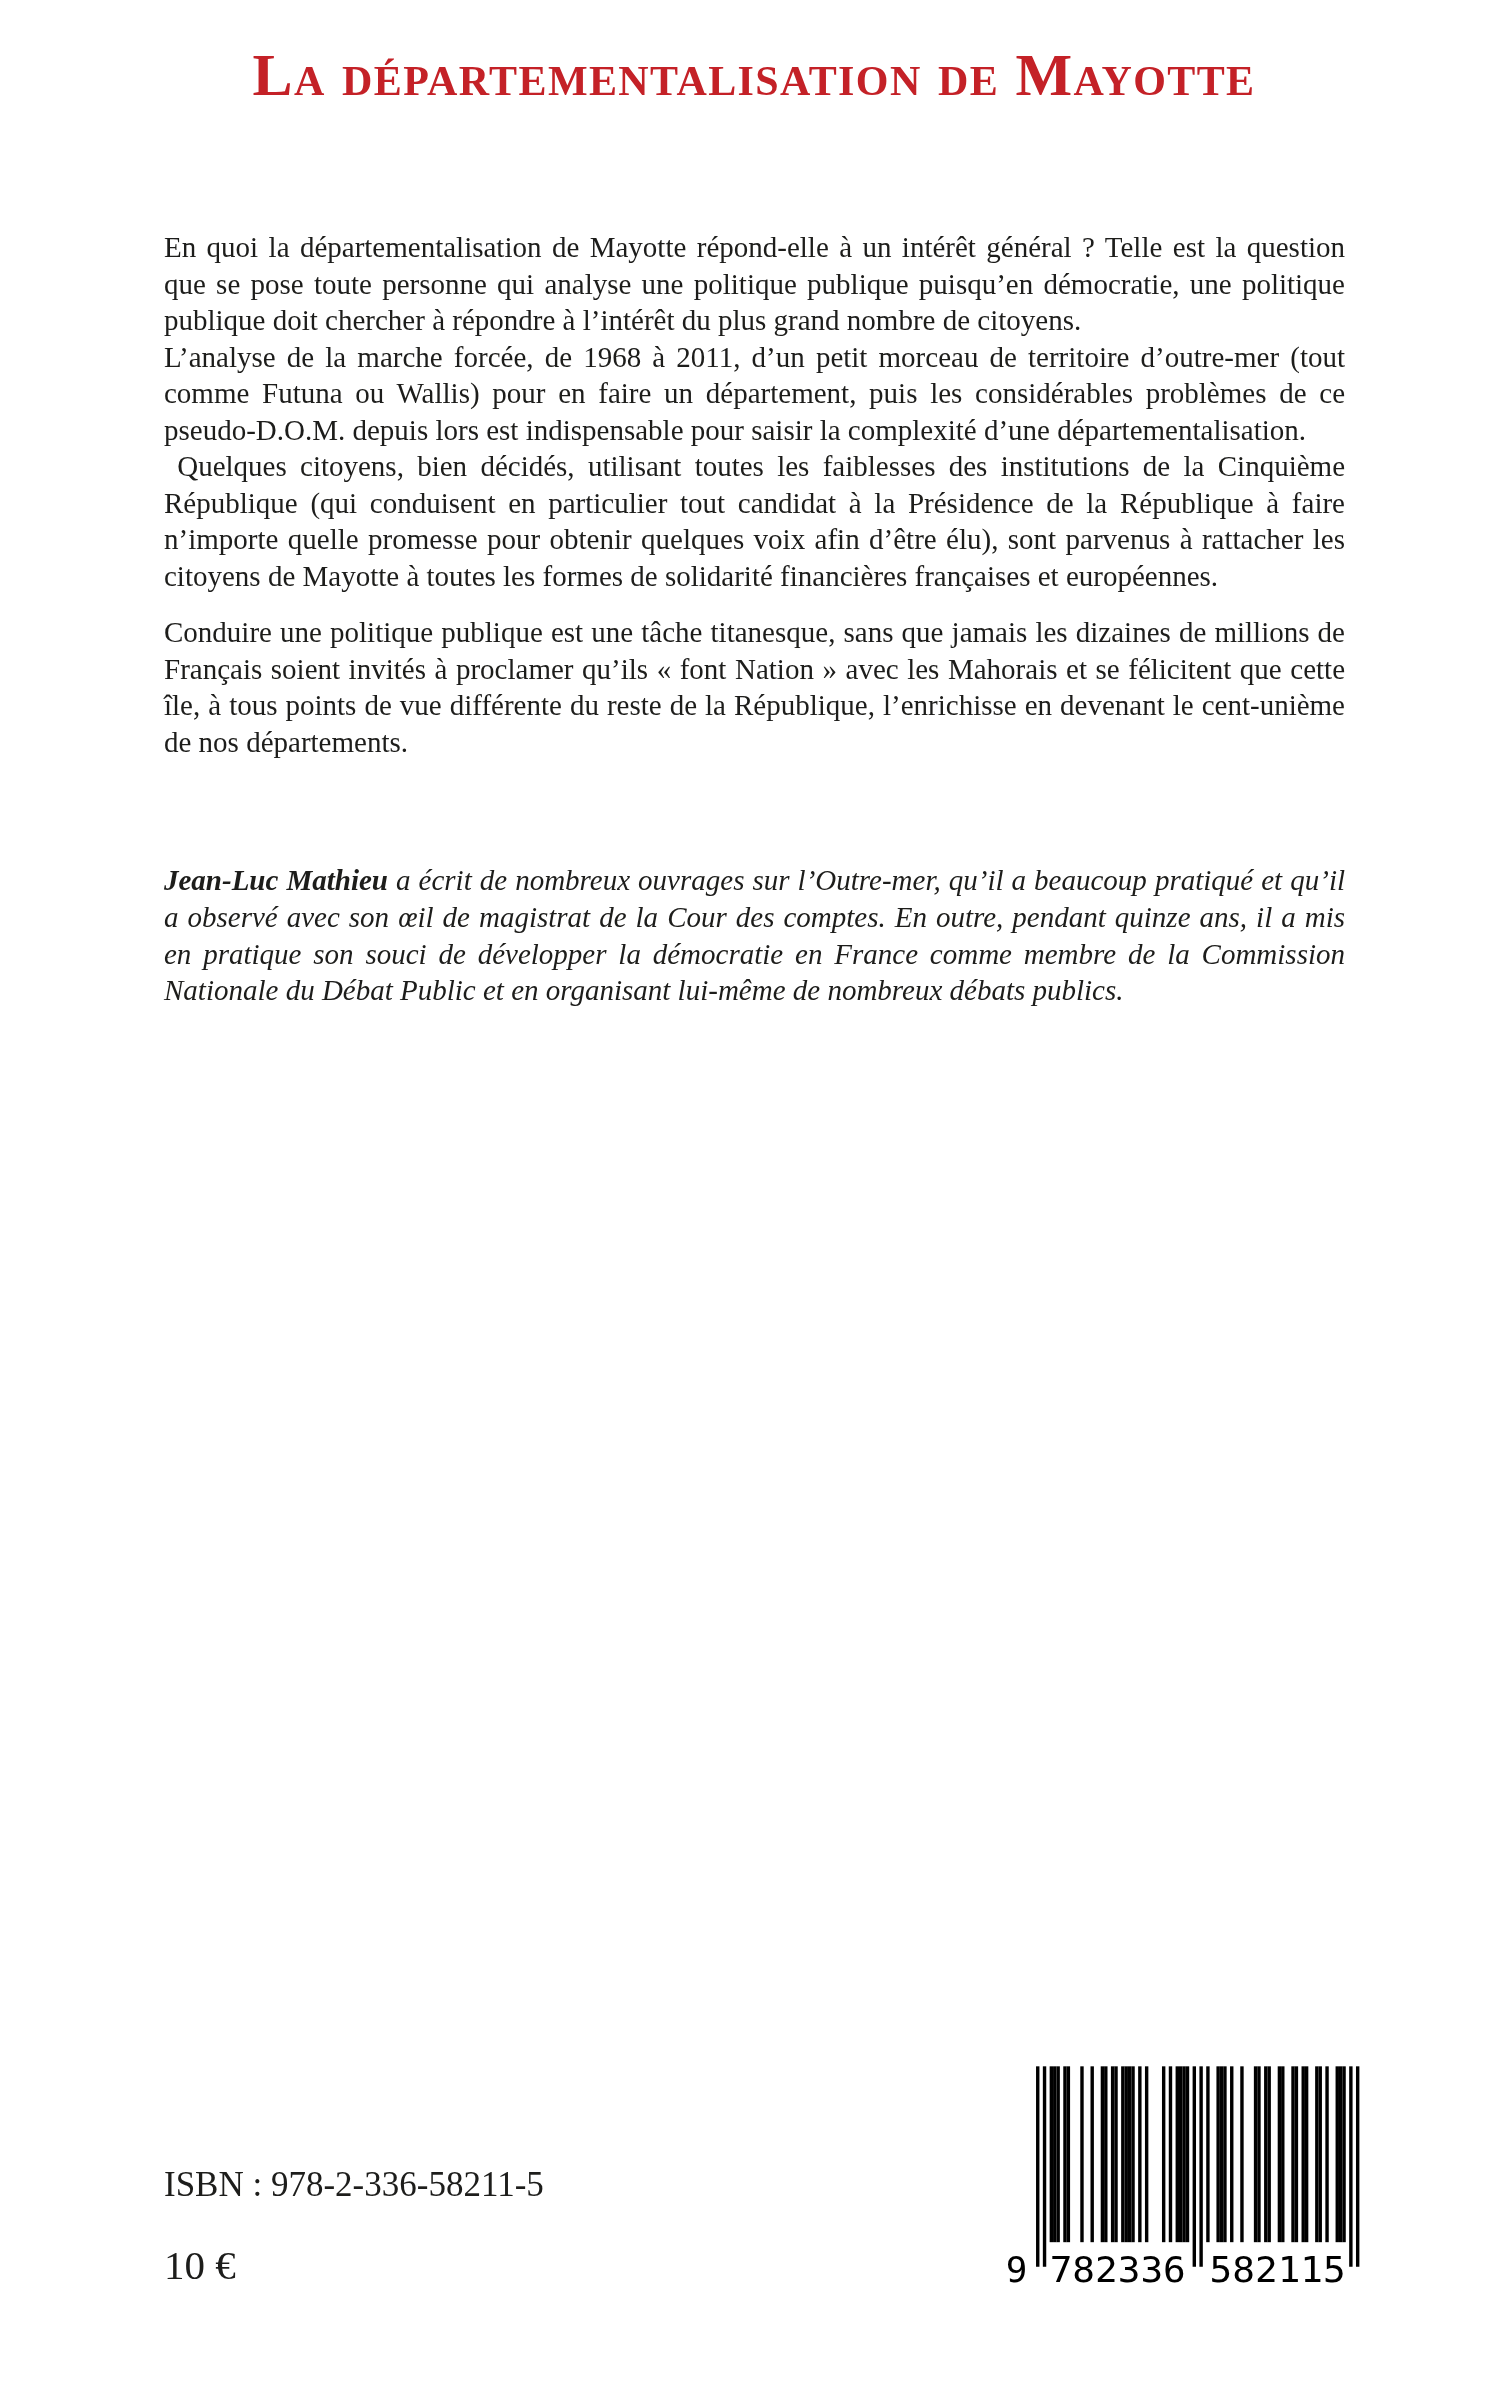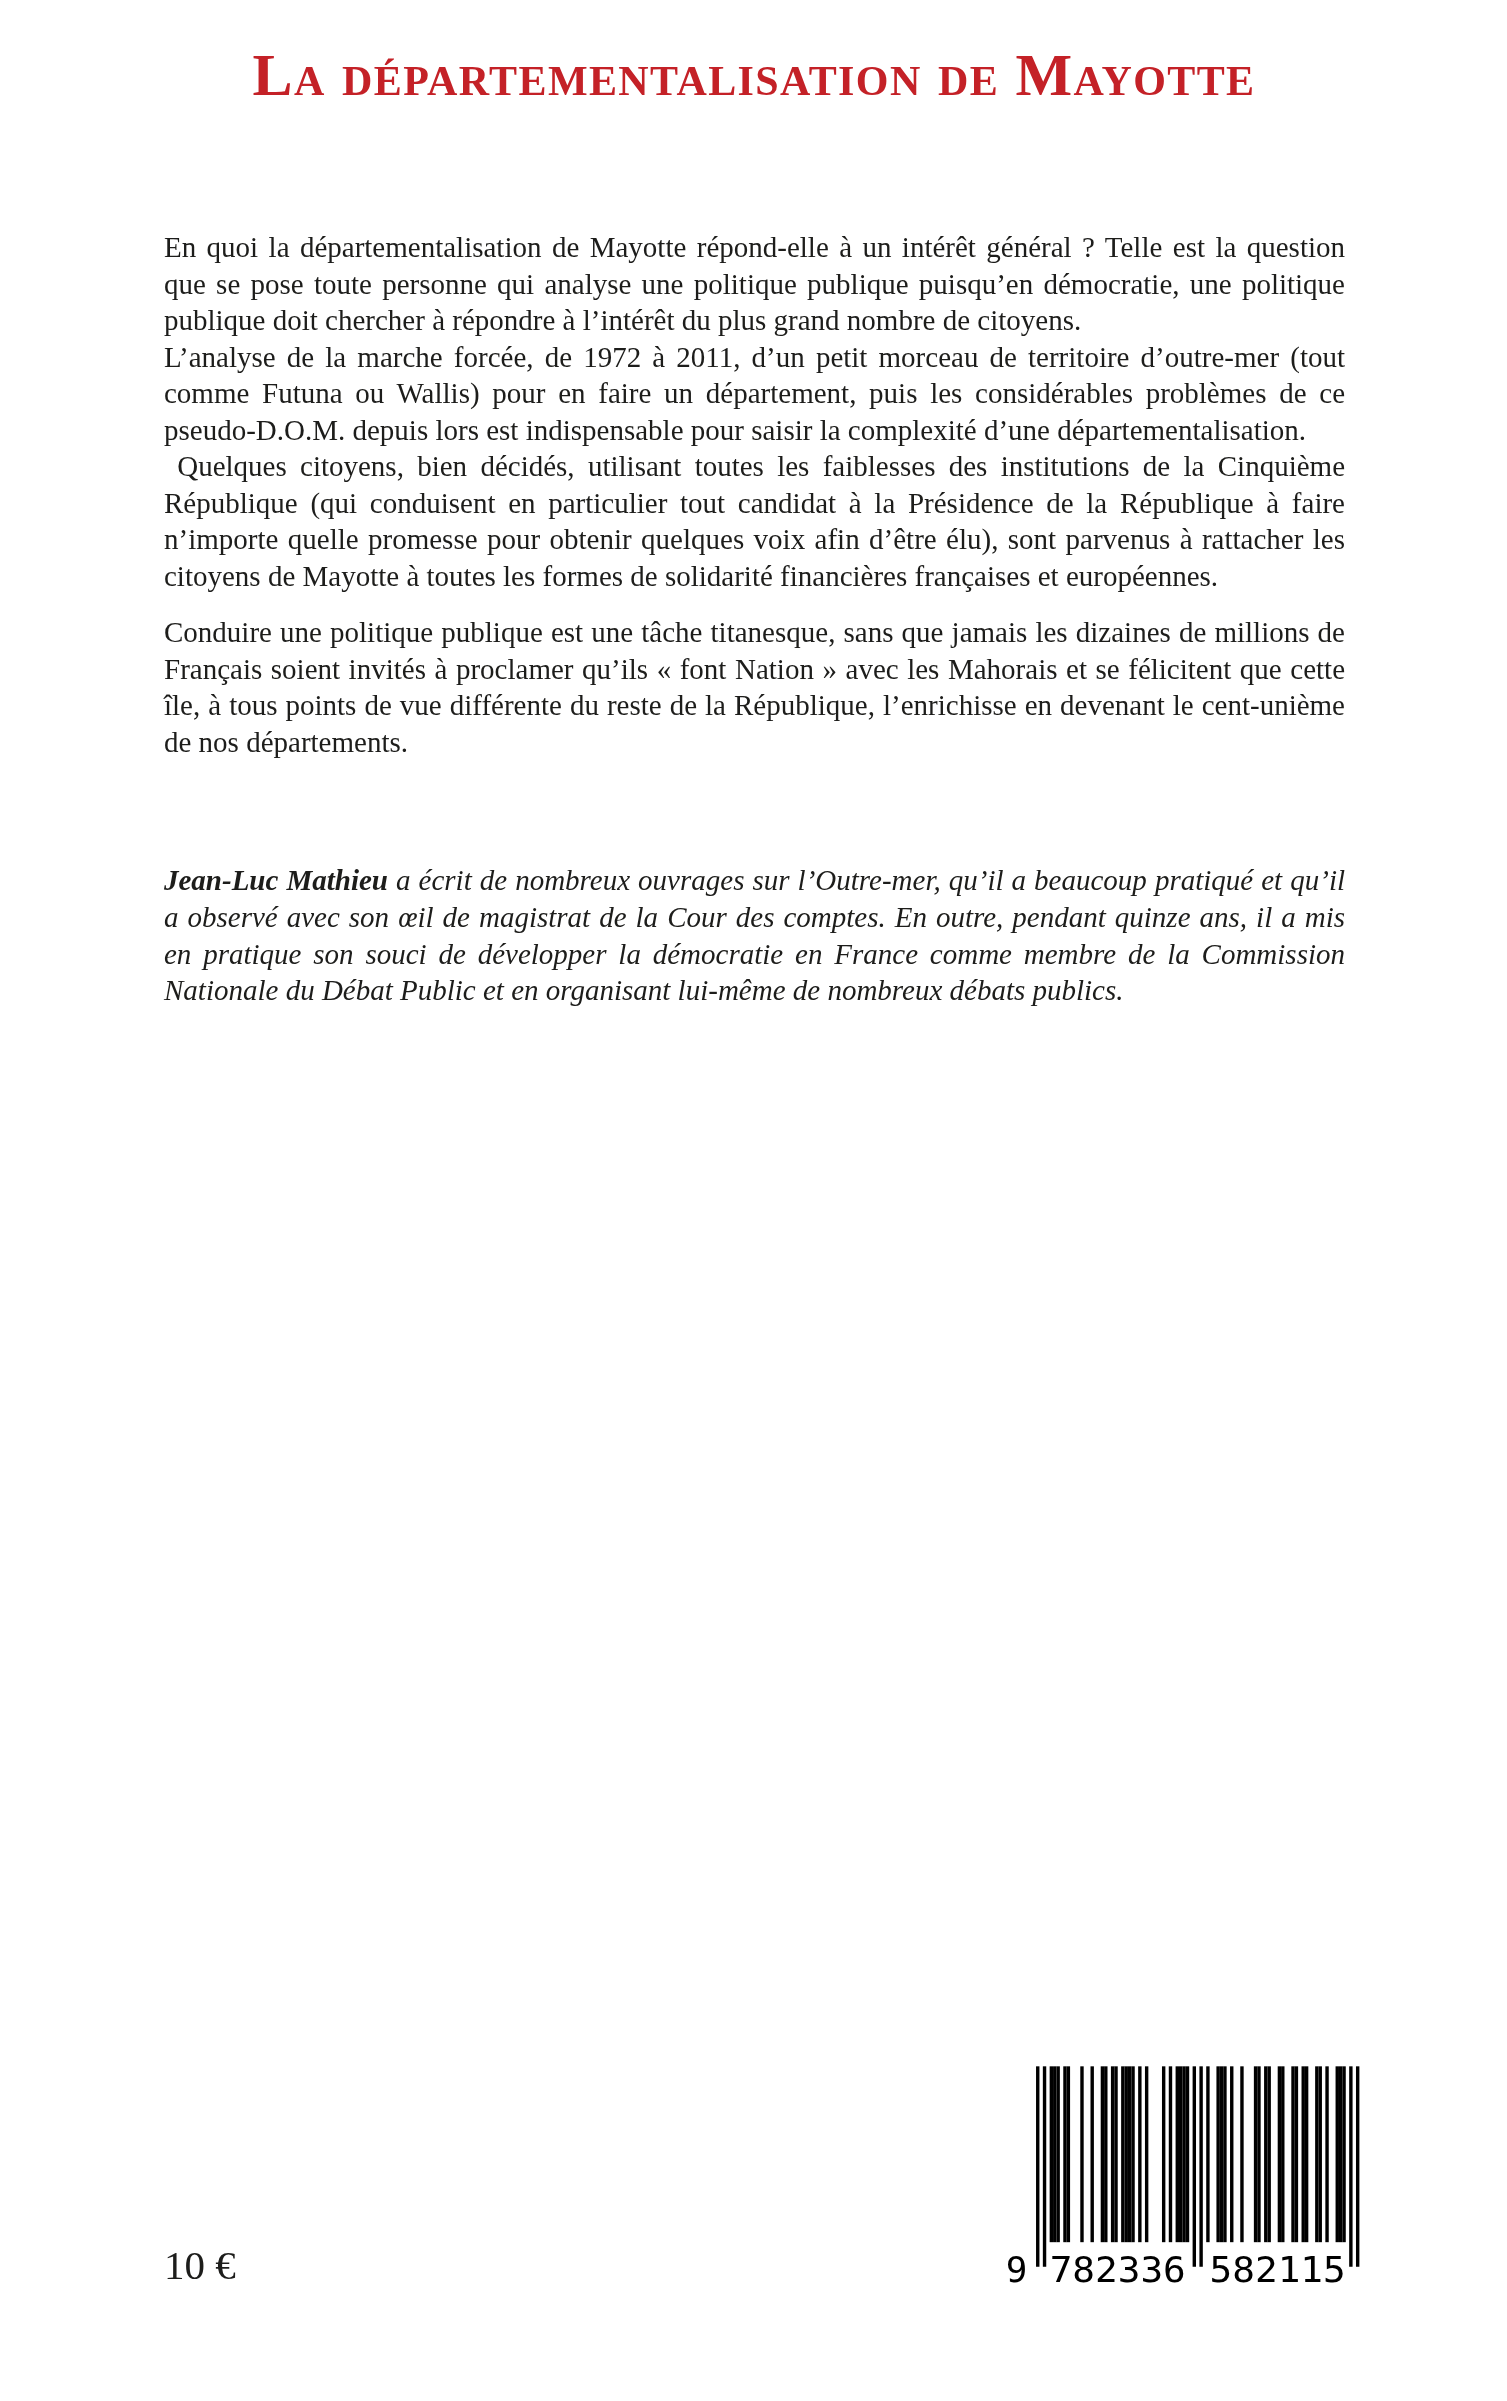--- a/index.html
+++ b/index.html
@@ -59,27 +59,28 @@
 </style>
 </head>
 <body>
 
 <div class="page">
 
   <h1 class="title" style="color: rgb(196, 33, 39);">La départementalisation de Mayotte</h1>
 
   <div class="content">
     <p>En quoi la départementalisation de Mayotte répond-elle à un intérêt général ? Telle est la question que se pose toute personne qui analyse une politique publique puisqu’en démocratie, une politique publique doit chercher à répondre à l’intérêt du plus grand nombre de citoyens.</p>
-    <p>L’analyse de la marche forcée, de 1972 à 2011, d’un petit morceau de territoire d’outre-mer (tout comme Futuna ou Wallis) pour en faire un département, puis les considérables problèmes de ce pseudo-D.O.M. depuis lors est indispensable pour saisir la complexité d’une départementalisation.</p>
+    <p>L’analyse de la marche forcée, de 1968 à 2011, d’un petit morceau de territoire d’outre-mer (tout comme Futuna ou Wallis) pour en faire un département, puis les considérables problèmes de ce pseudo-D.O.M. depuis lors est indispensable pour saisir la complexité d’une départementalisation.</p>
     <p class="indent">Quelques citoyens, bien décidés, utilisant toutes les faiblesses des institutions de la Cinquième République (qui conduisent en particulier tout candidat à la Présidence de la République à faire n’importe quelle promesse pour obtenir quelques voix afin d’être élu), sont parvenus à rattacher les citoyens de Mayotte à toutes les formes de solidarité financières françaises et européennes.</p>
     <p class="gap-before">Conduire une politique publique est une tâche titanesque, sans que jamais les dizaines de millions de Français soient invités à proclamer qu’ils « font Nation » avec les Mahorais et se félicitent que cette île, à tous points de vue différente du reste de la République, l’enrichisse en devenant le cent-unième de nos départements.</p>
 
     <p class="bio"><span class="author">Jean-Luc Mathieu</span><span> a écrit de nombreux ouvrages sur l’Outre-mer, qu’il a beaucoup pratiqué et qu’il a observé avec son œil de magistrat de la Cour des comptes. En outre, pendant quinze ans, il a mis en pratique son souci de développer la démocratie en France comme membre de la Commission Nationale du Débat Public et en organisant lui-même de nombreux débats publics.</span></p>
   </div>
 
+  <div class="isbn">ISBN : 978-2-336-58211-5</div>
   <div class="price">10 €</div>
 
   <div class="barcode"><svg xmlns="http://www.w3.org/2000/svg" width="364" height="220" viewBox="0 0 385 232">
         <g fill="#000">
           <rect x="36.0" y="0" width="3.6" height="212"></rect>
           <rect x="43.2" y="0" width="3.6" height="212"></rect>
           <rect x="50.4" y="0" width="3.6" height="186"></rect>
           <rect x="54.0" y="0" width="3.6" height="186"></rect>
           <rect x="57.6" y="0" width="3.6" height="186"></rect>
           <rect x="64.8" y="0" width="3.6" height="186"></rect>

